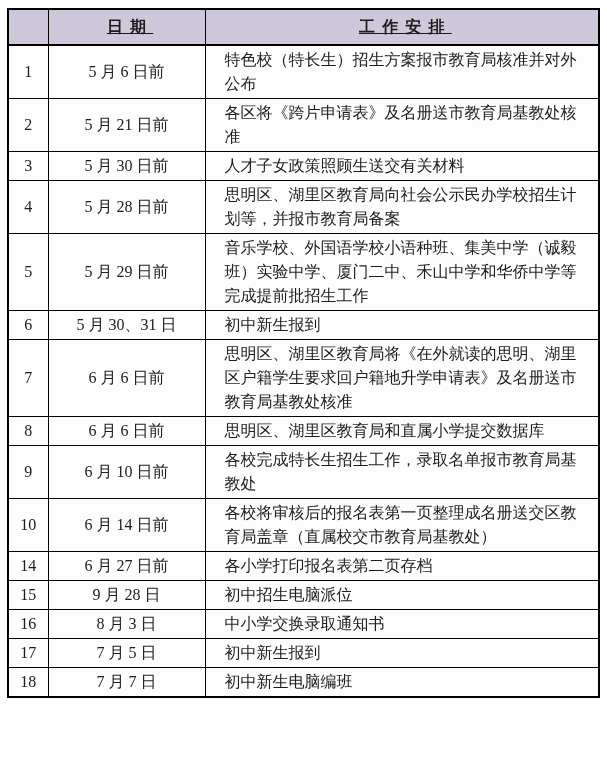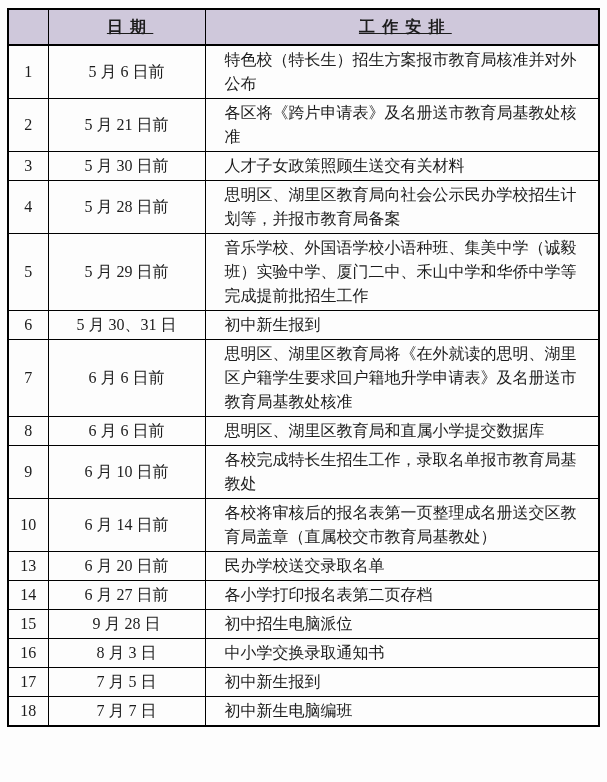--- a/index.html
+++ b/index.html
@@ -113,25 +113,20 @@
       <td class="num-cell">9</td>
       <td class="date-cell">6 月 10 日前</td>
       <td class="task-cell">各校完成特长生招生工作，录取名单报市教育局基教处</td>
     </tr>
     <tr>
       <td class="num-cell">10</td>
       <td class="date-cell">6 月 14 日前</td>
       <td class="task-cell">各校将审核后的报名表第一页整理成名册送交区教育局盖章（直属校交市教育局基教处）</td>
     </tr>
     <tr>
-      <td class="num-cell">13</td>
-      <td class="date-cell">6 月 20 日前</td>
-      <td class="task-cell">民办学校送交录取名单</td>
-    </tr>
-    <tr>
       <td class="num-cell">14</td>
       <td class="date-cell">6 月 27 日前</td>
       <td class="task-cell">各小学打印报名表第二页存档</td>
     </tr>
     <tr>
       <td class="num-cell">15</td>
       <td class="date-cell">9 月 28 日</td>
       <td class="task-cell">初中招生电脑派位</td>
     </tr>
     <tr>

